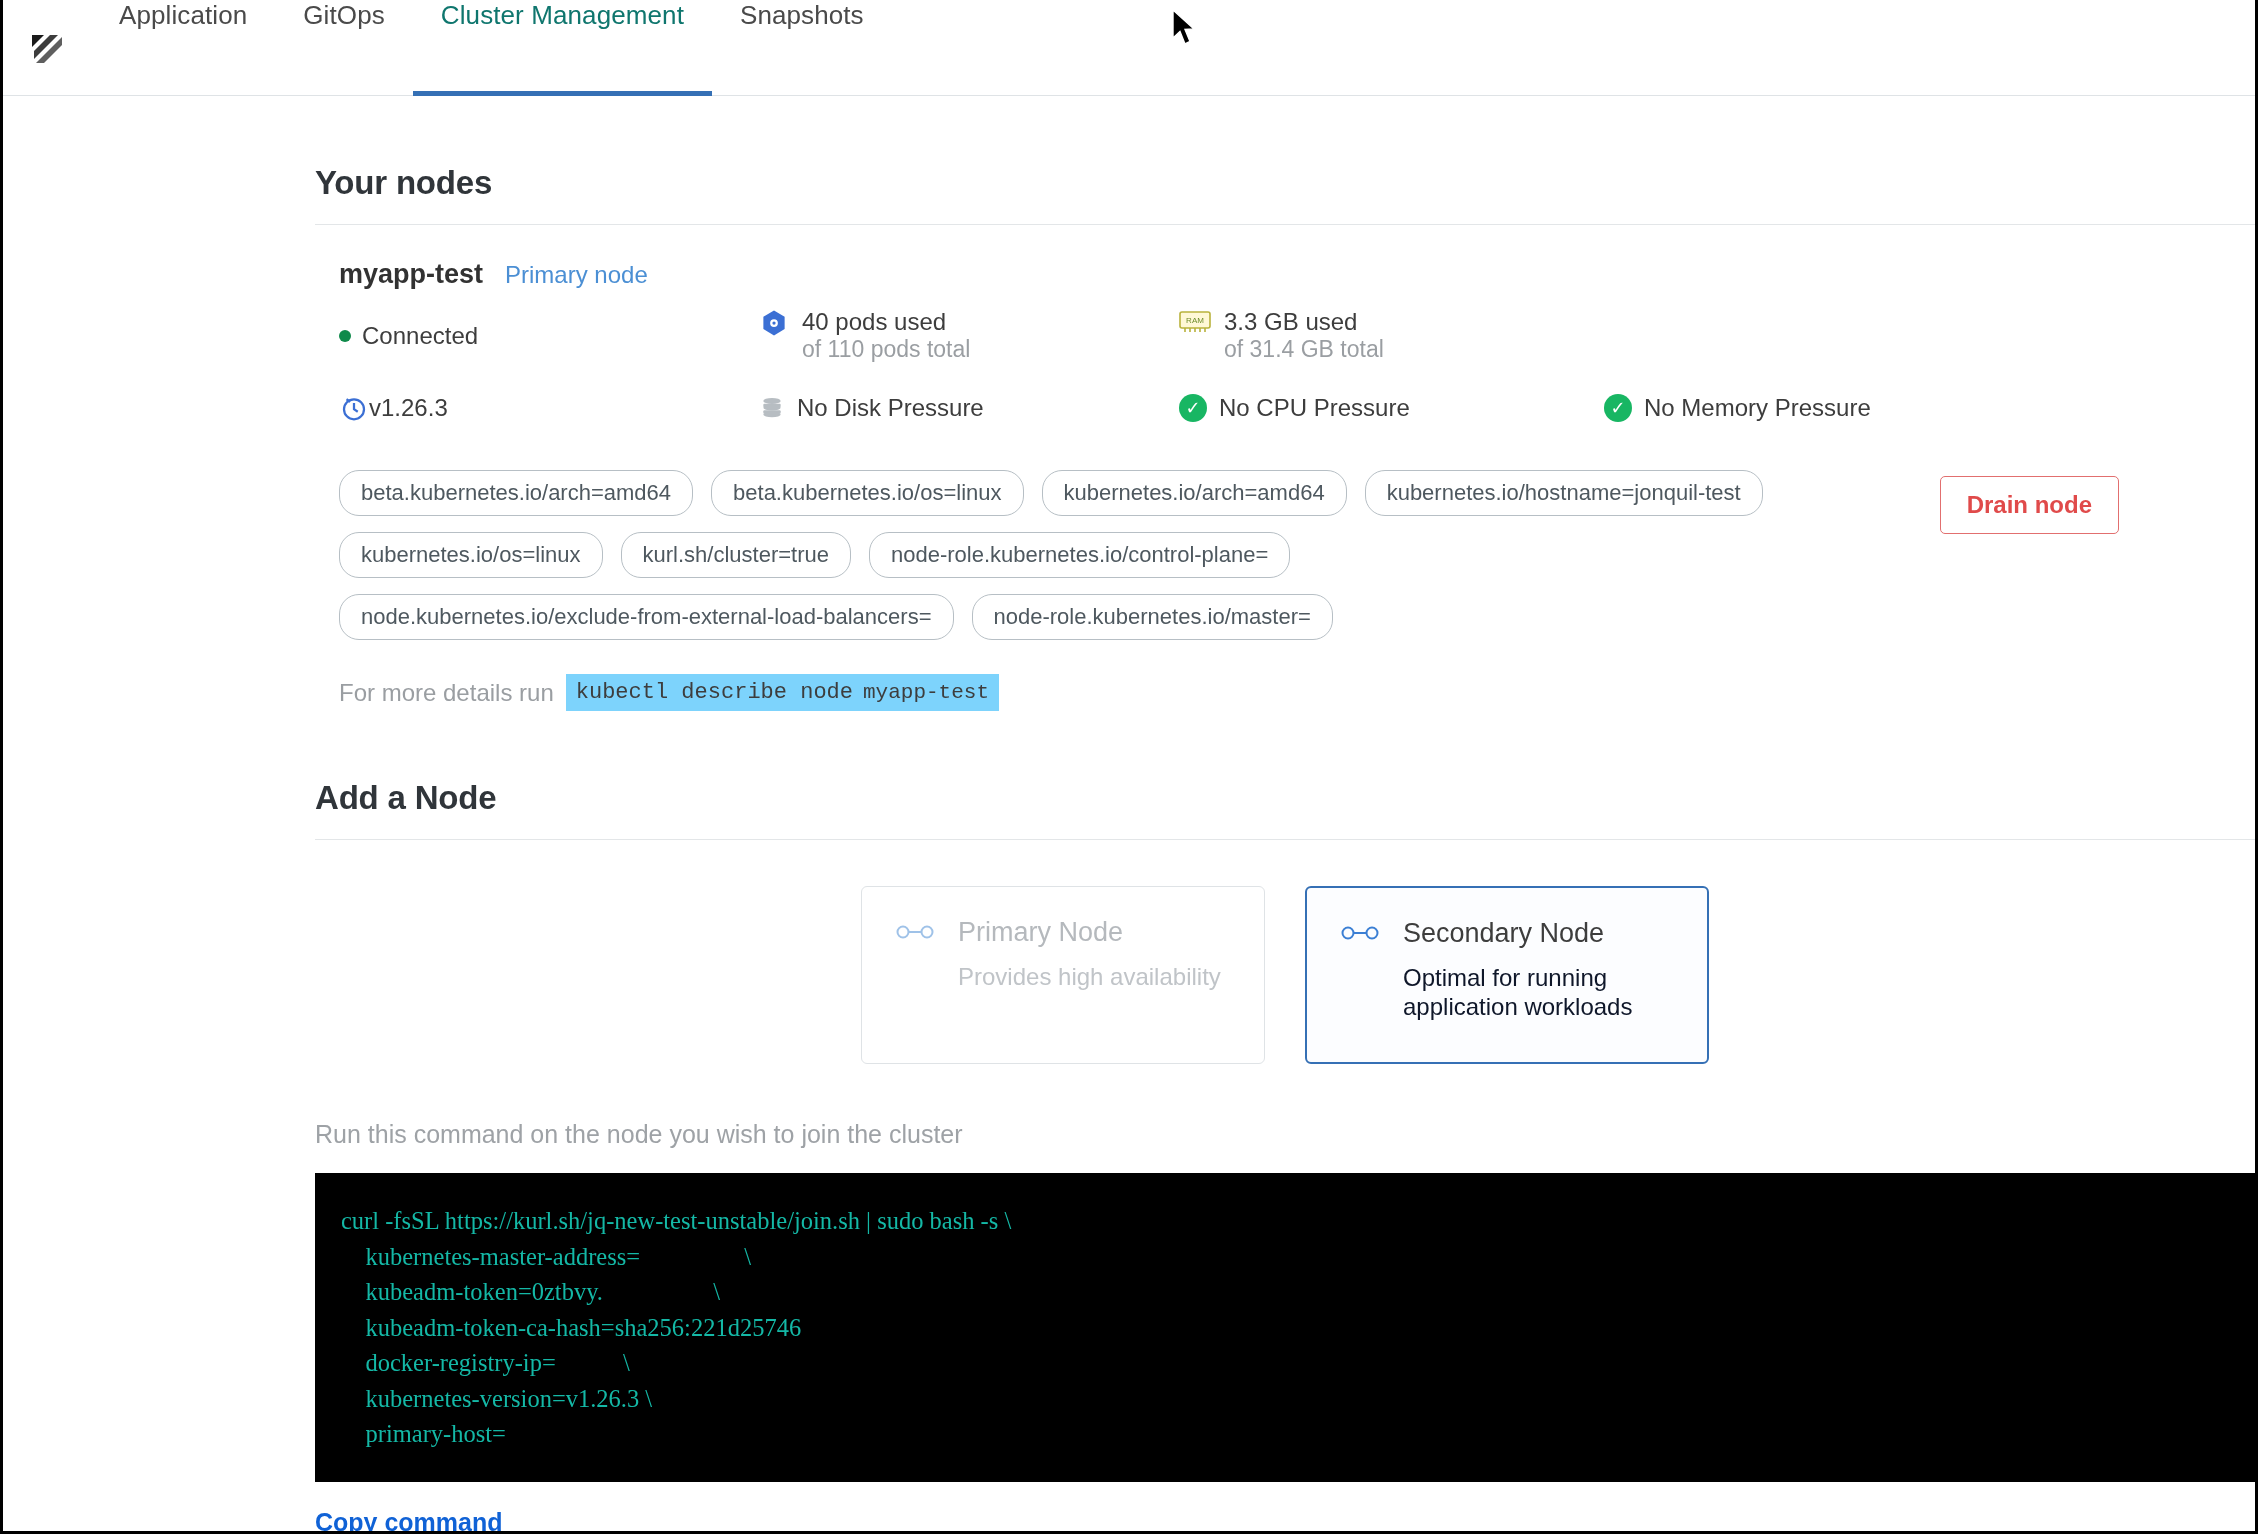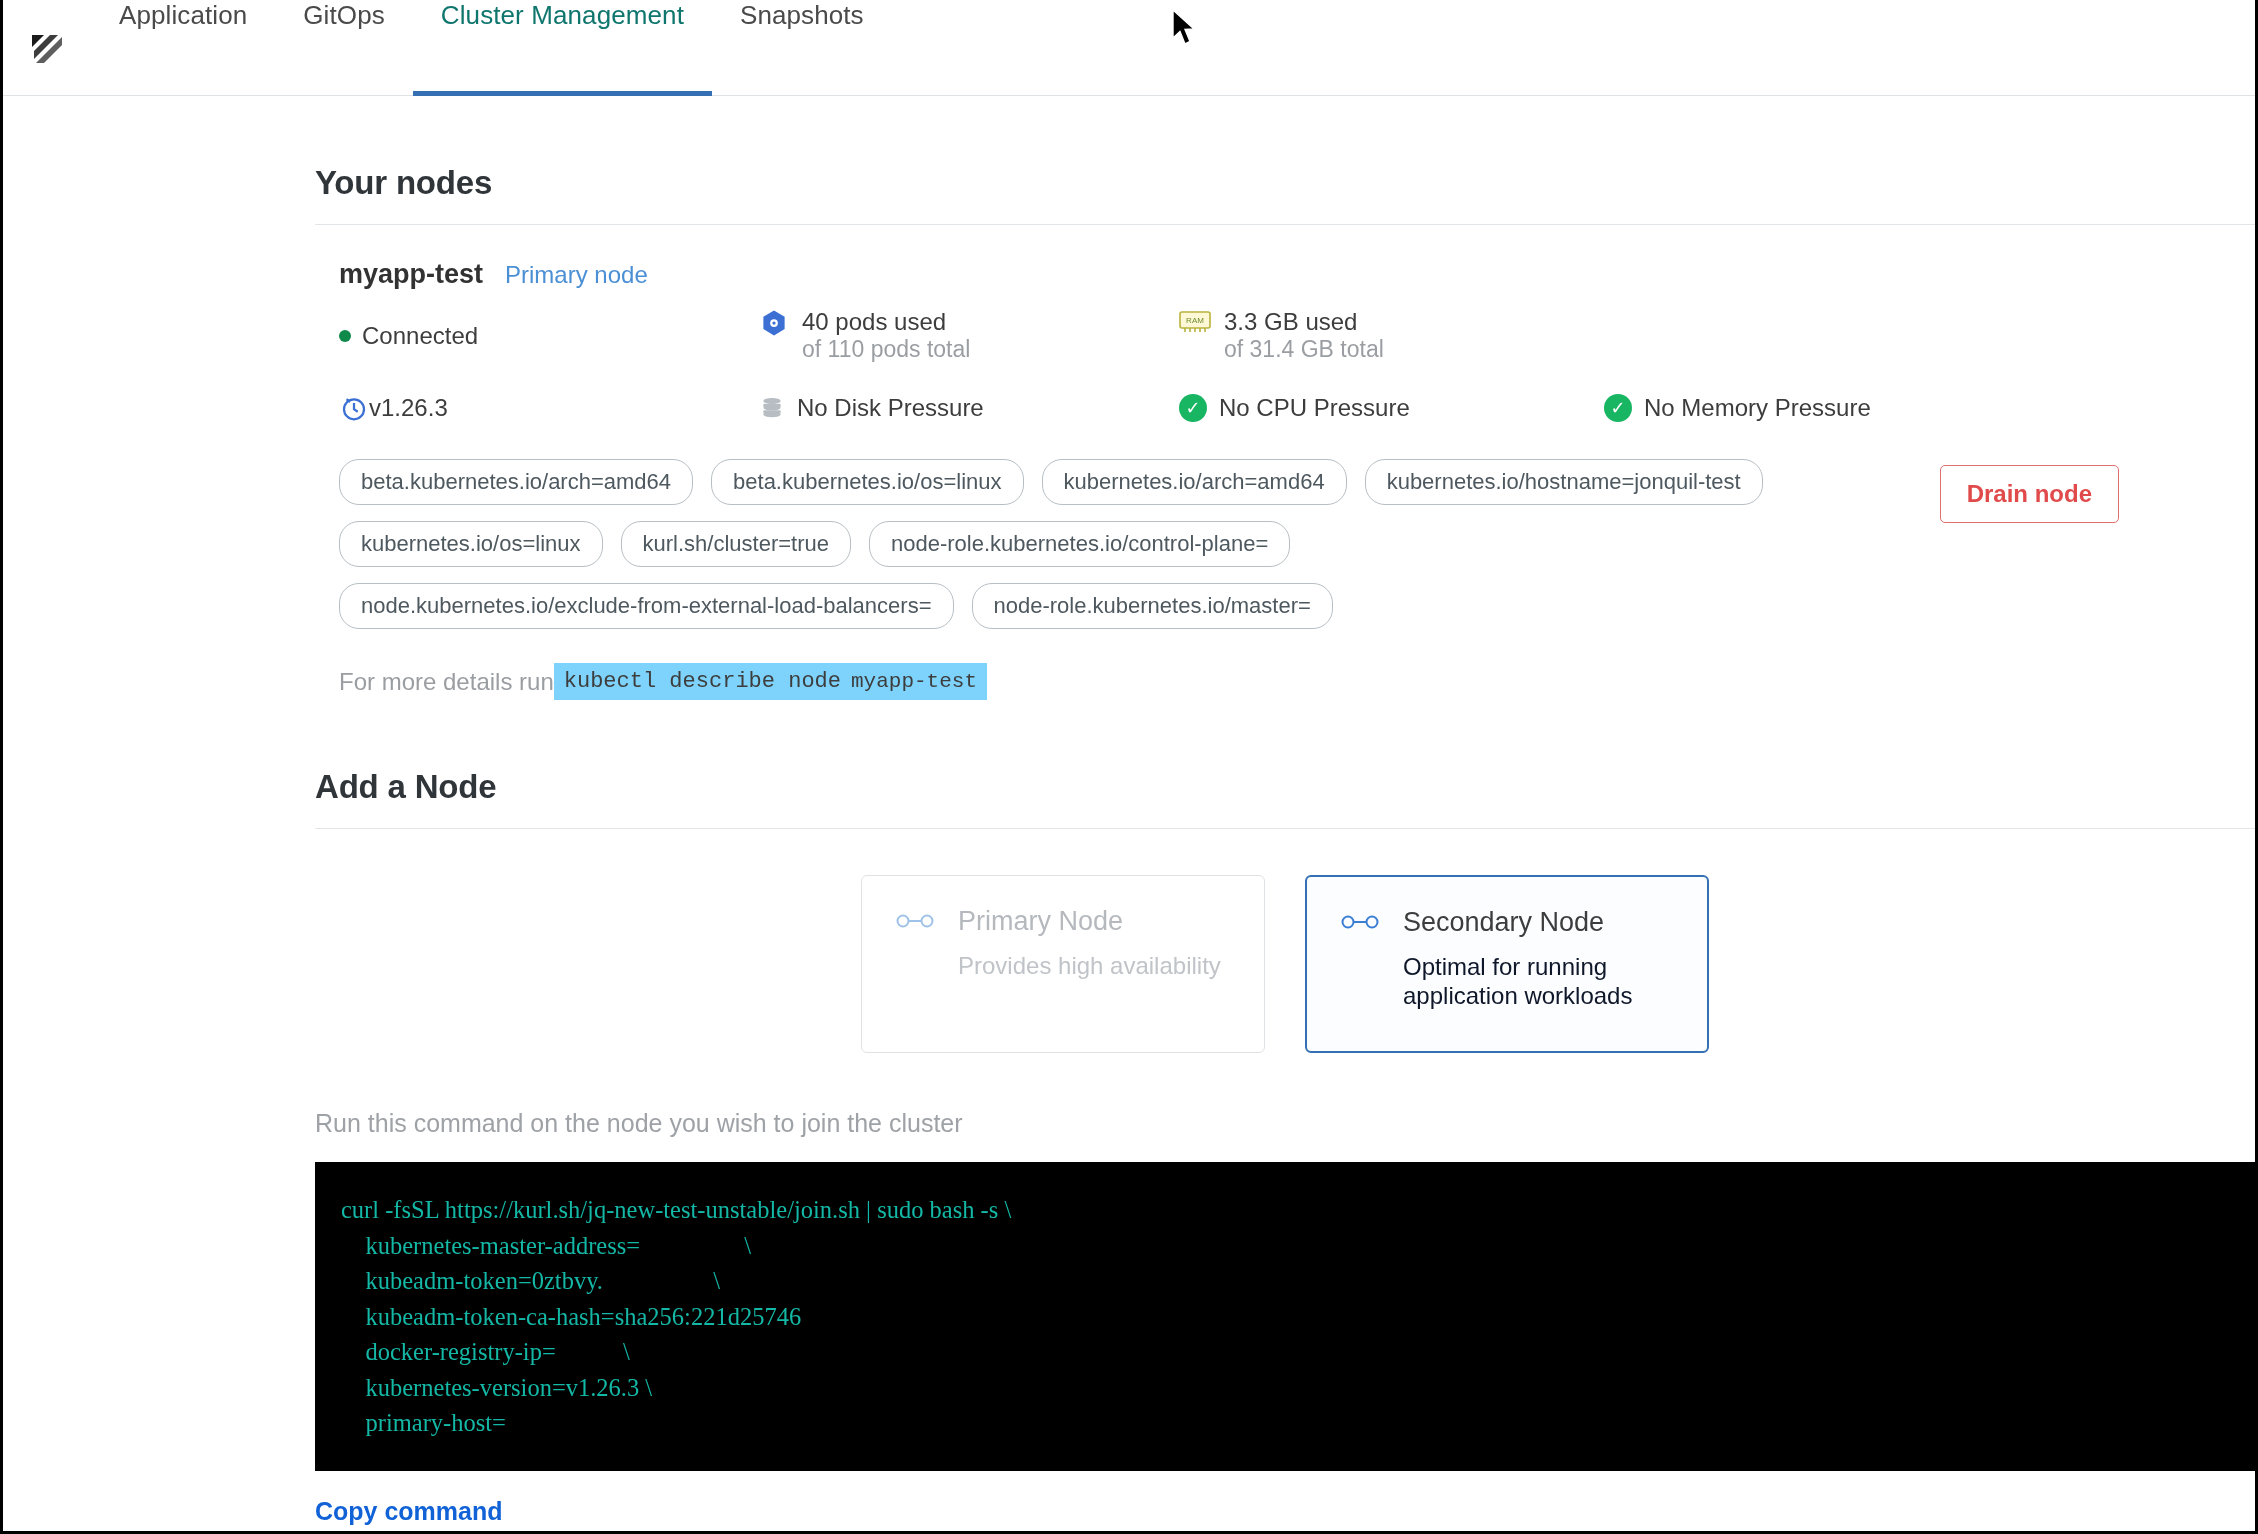--- a/index.html
+++ b/index.html
@@ -160,21 +160,21 @@
     background: #18b663;
     color: #fff;
     font-size: 18px;
     line-height: 28px;
     text-align: center;
     flex: 0 0 auto;
   }
   
   .tags-row {
     position: relative;
-    margin-top: 36px;
+    margin-top: 47px;
     width: 1760px;
   }
   .tags {
     display: flex;
     flex-wrap: wrap;
     gap: 16px 18px;
     max-width: 1560px;
   }
   .tag {
     border: 1px solid #b7bfc5;
@@ -196,20 +196,21 @@
     font-size: 24px;
     font-weight: bold;
     padding: 14px 26px;
     border-radius: 5px;
     cursor: pointer;
   }
   .details-line {
     margin-top: 34px;
     display: flex;
     align-items: center;
+    gap: 12px;
     font-size: 24px;
     color: #9a9ea2;
   }
   .code-chip {
     background: #7dd3fc;
     padding: 6px 10px;
     font-family: "Liberation Mono", monospace;
     font-size: 22px;
     color: #3d3d3d;
     display: inline-flex;

